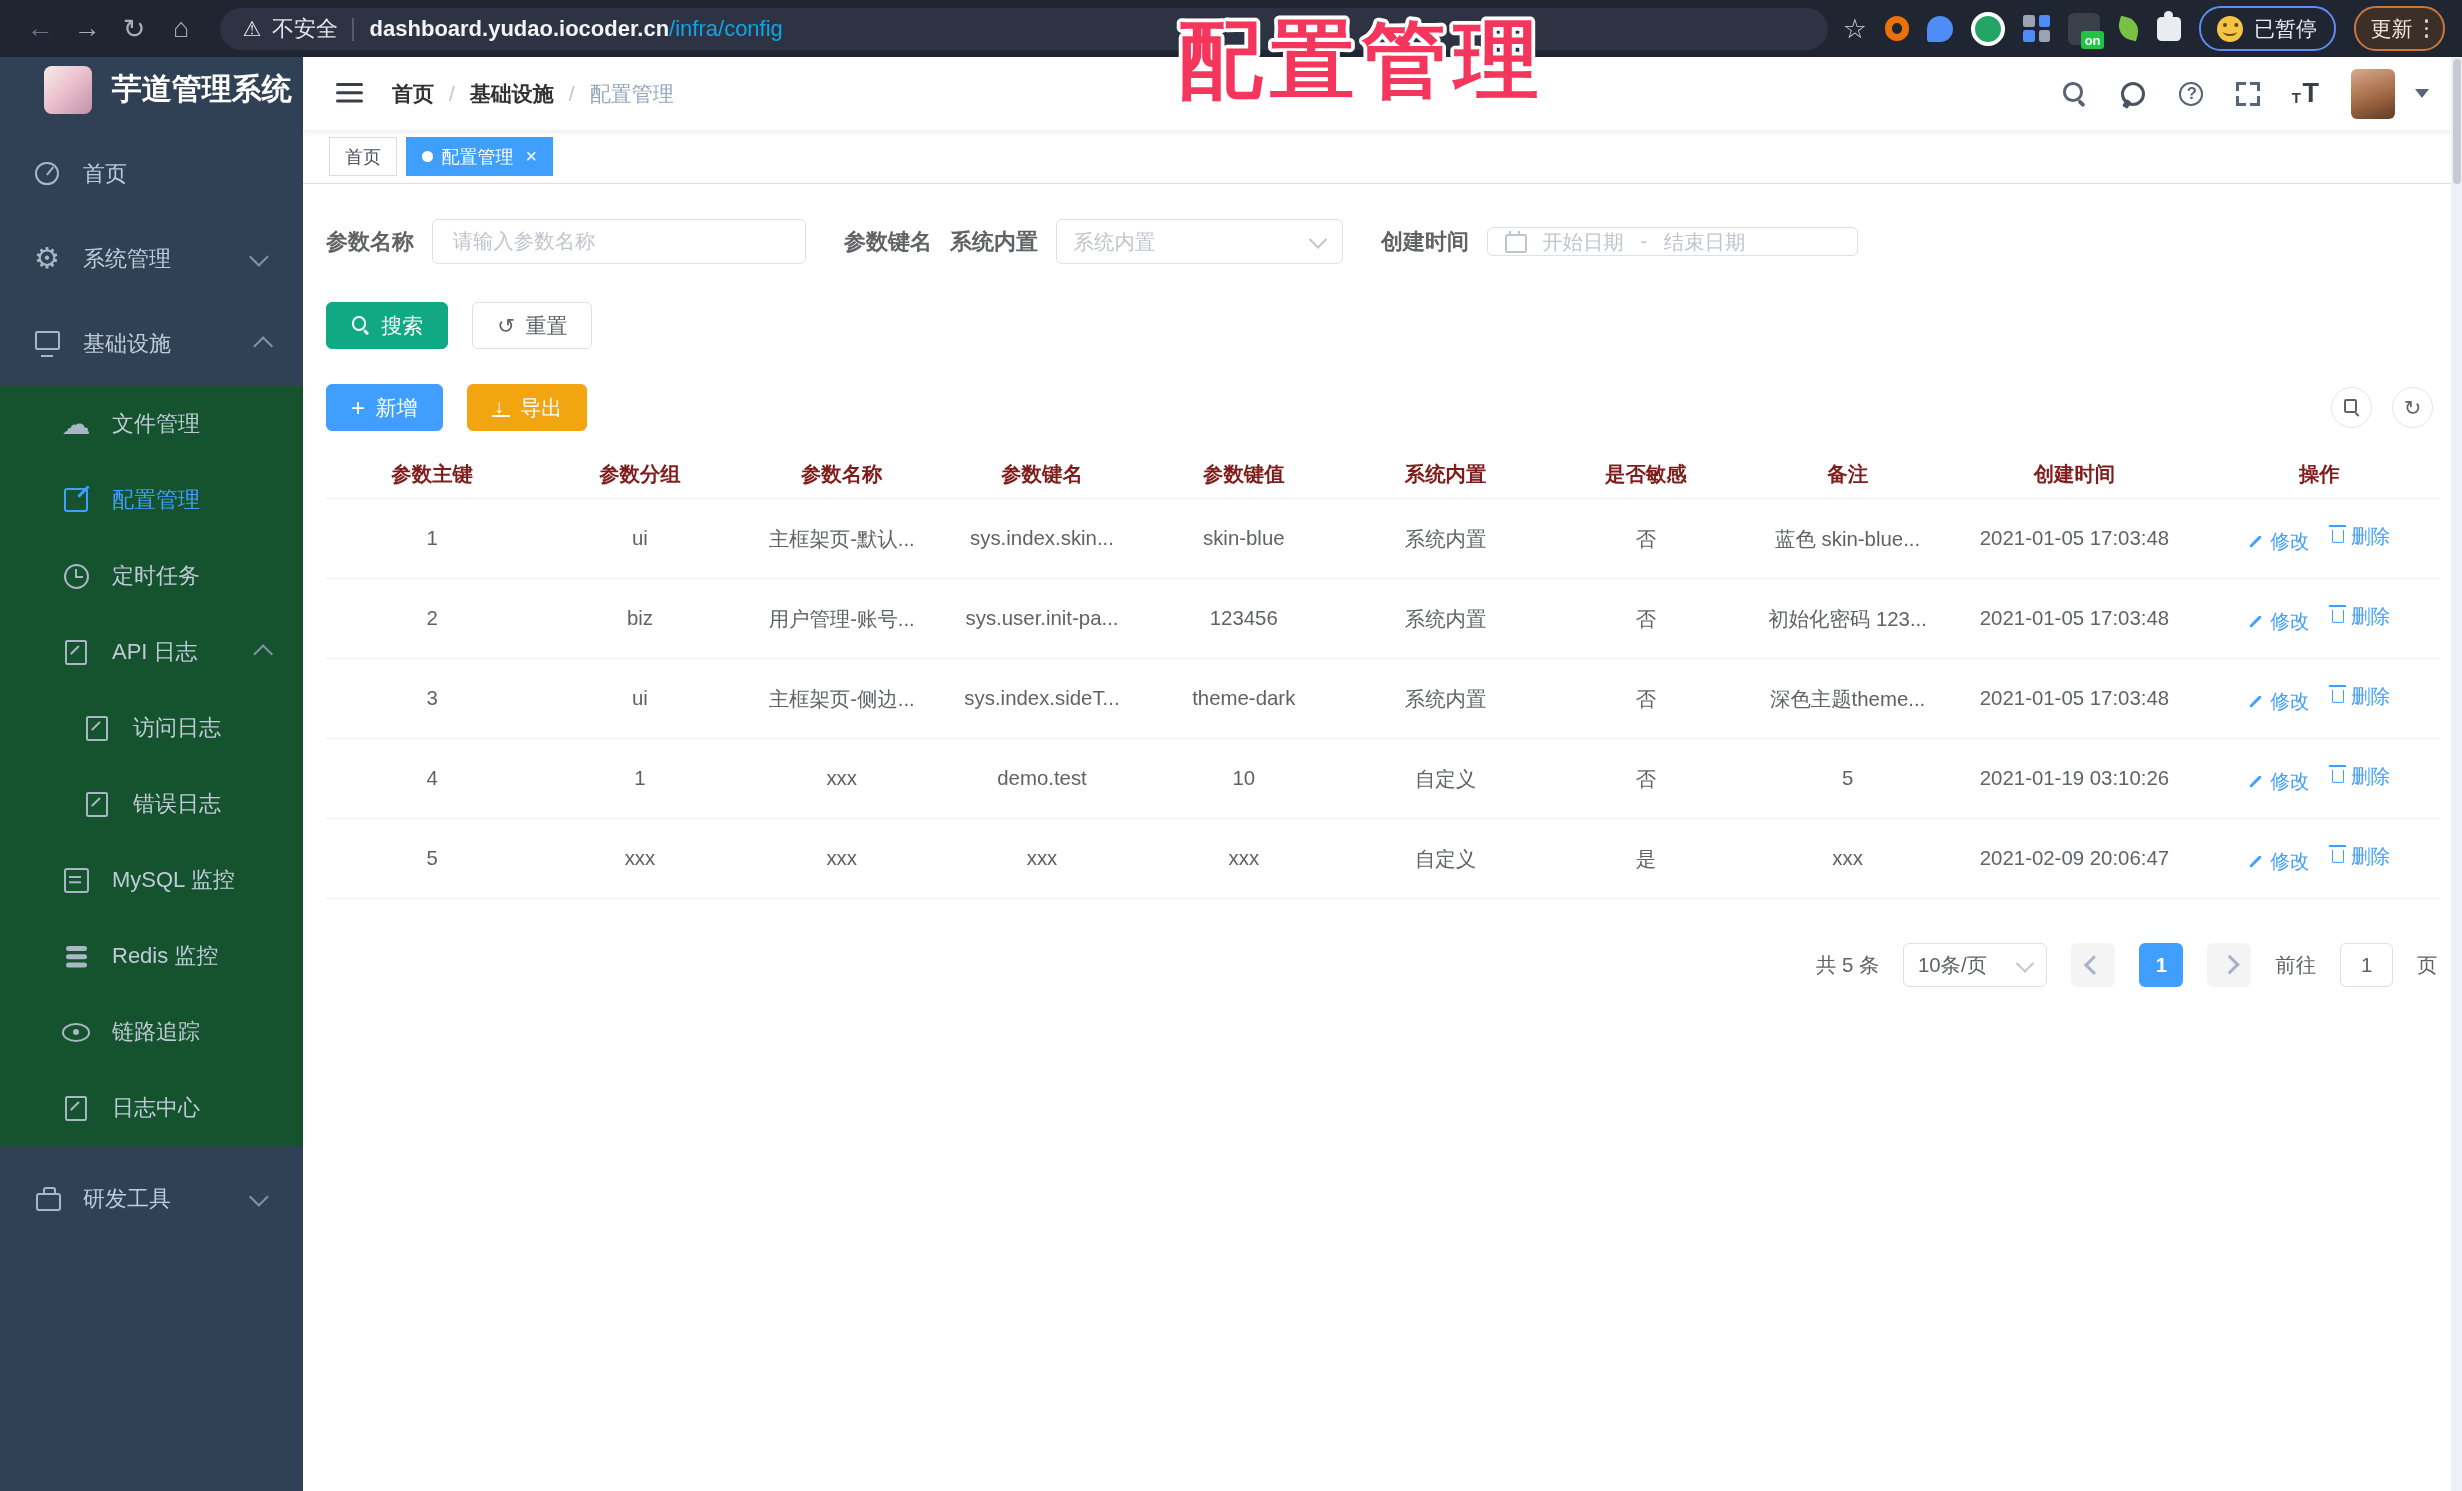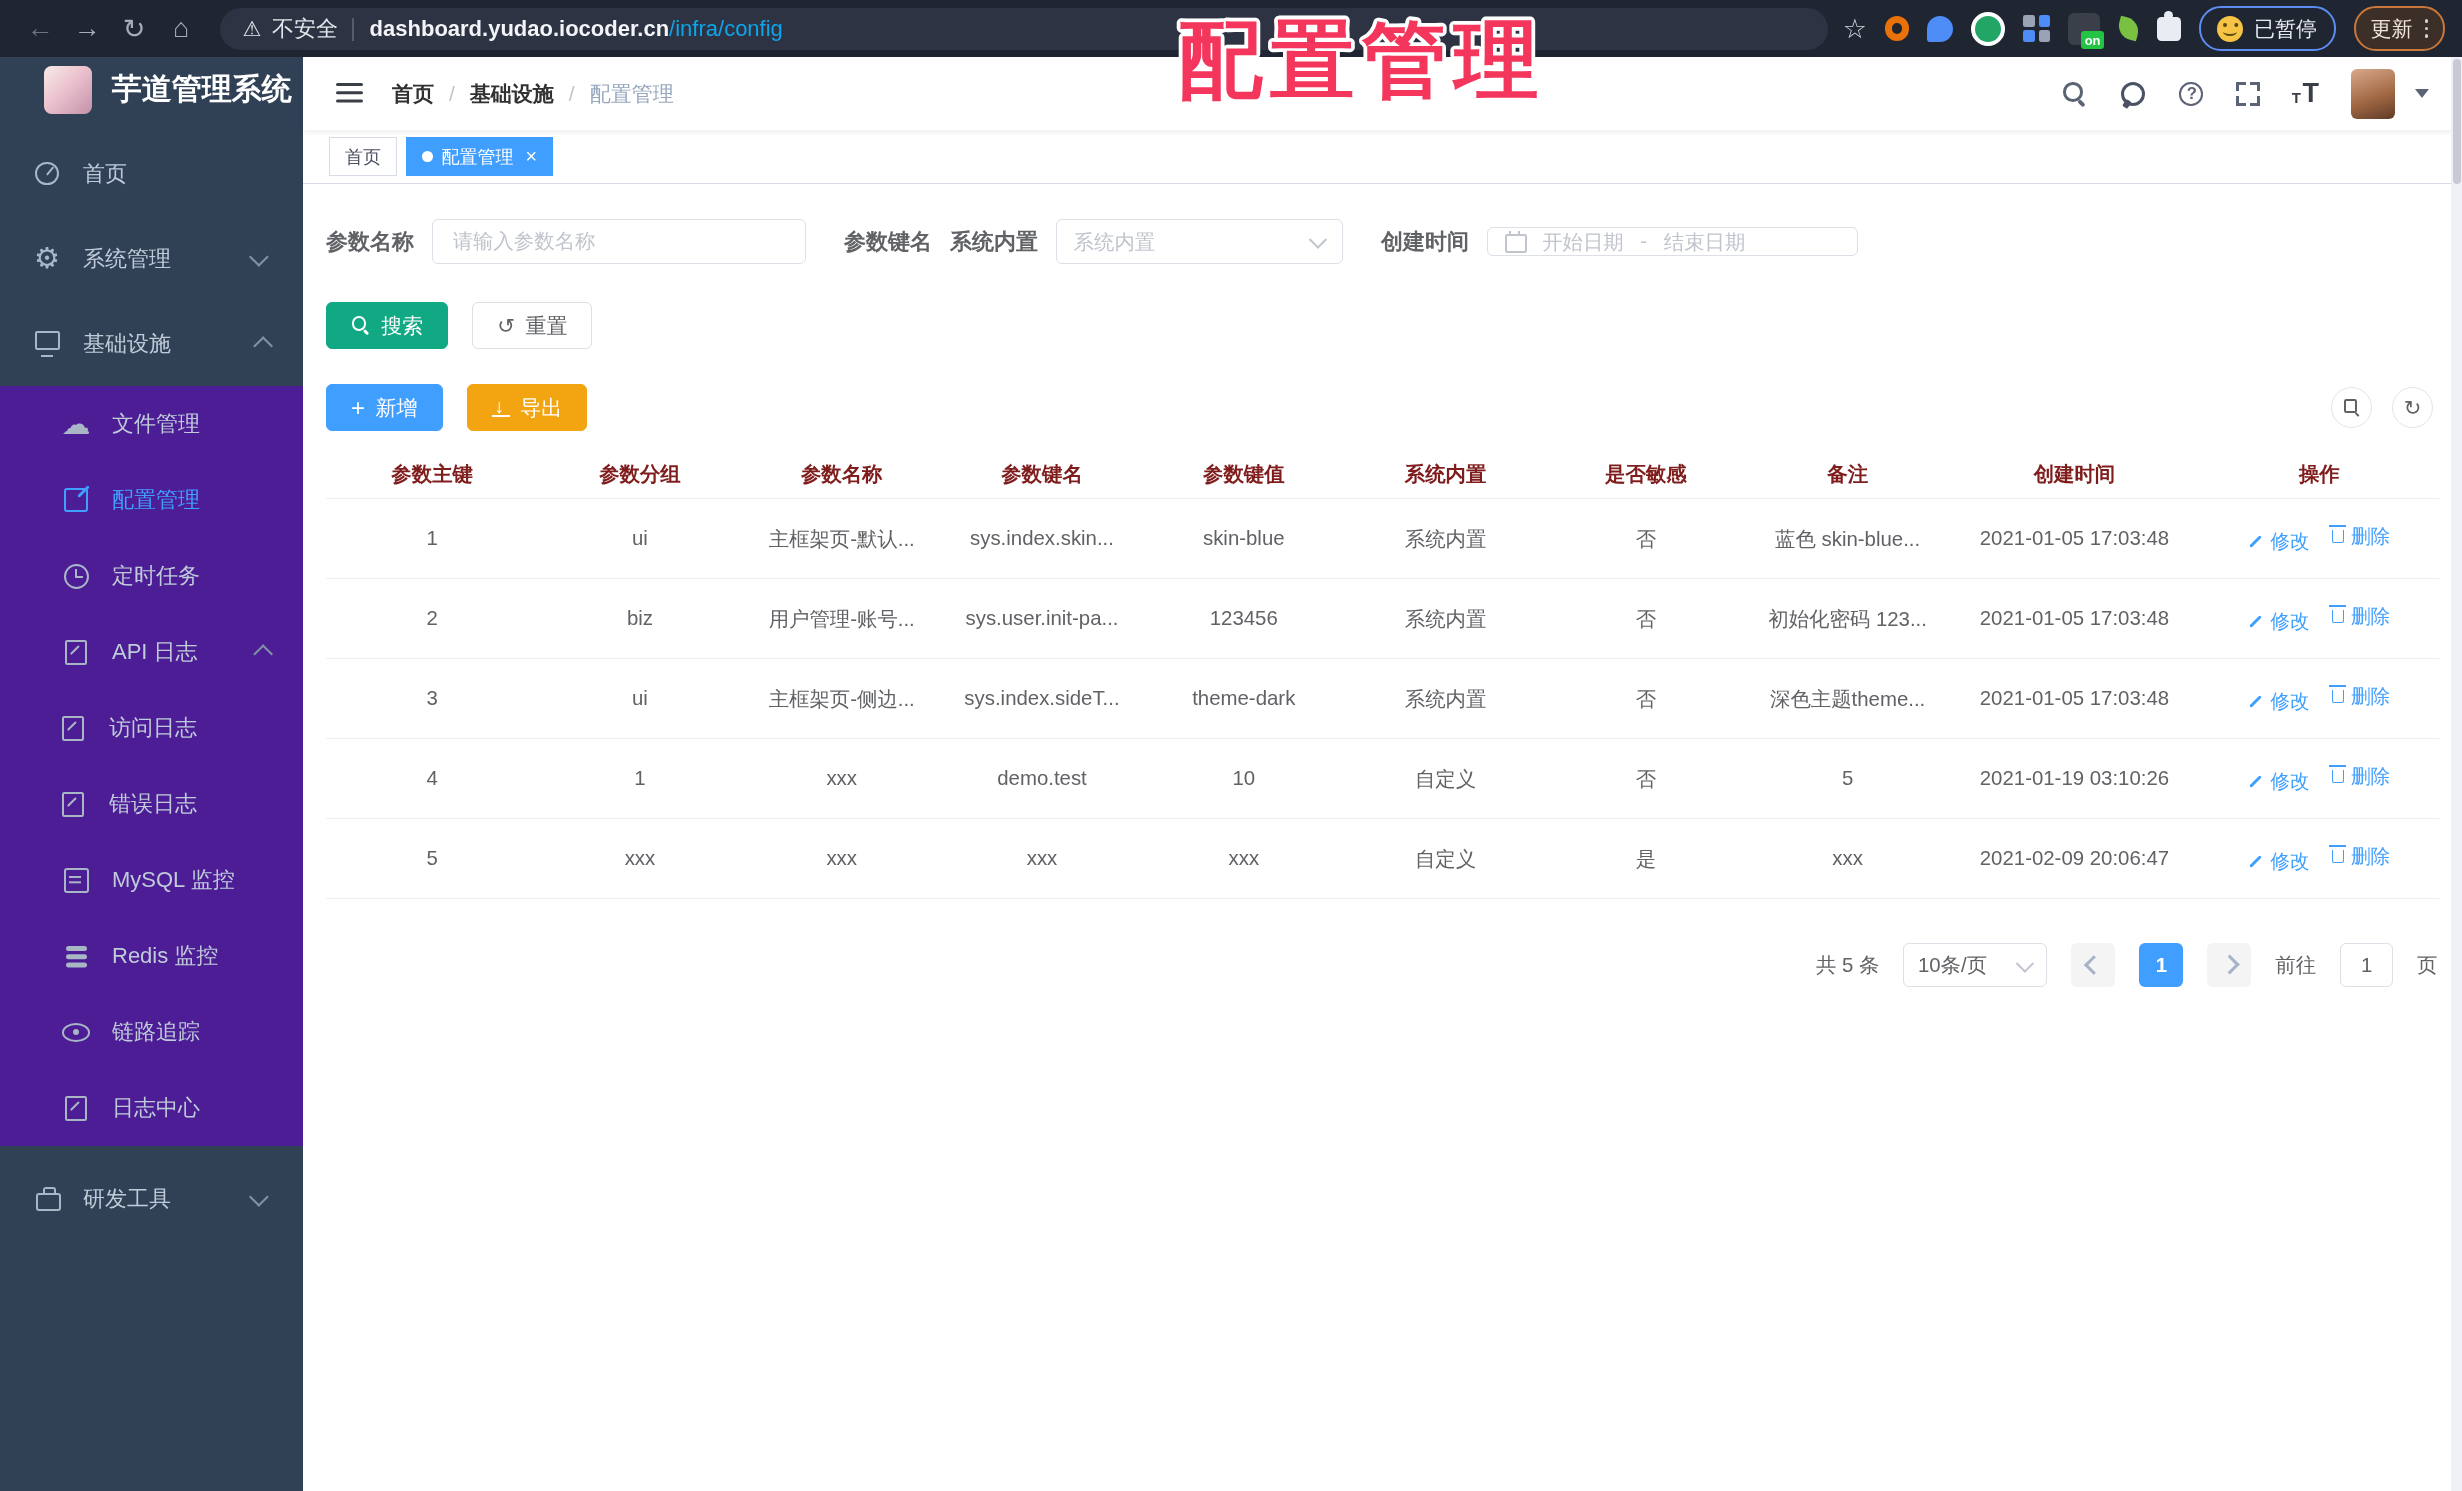--- a/index.html
+++ b/index.html
@@ -42,22 +42,22 @@
   .app{display:flex;height:1434px;}
   .sidebar{width:303px;flex-shrink:0;background:#304156;overflow:hidden;}
   .logo-row{height:65px;display:flex;align-items:center;padding-left:44px;cursor:pointer;}
   .logo-img{width:48px;height:48px;border-radius:7.6px;background:linear-gradient(135deg,#f7ece6 0%,#ecc2cf 45%,#c391a9 100%);flex-shrink:0;}
   .logo-title{margin-left:19.7px;font-size:30px;font-weight:700;color:#fff;white-space:nowrap;}
   .menu{padding-top:9px;}
   .menu-item{display:flex;align-items:center;height:85px;cursor:pointer;font-size:22px;color:#bfcbd9;white-space:nowrap;}
   .submenu .menu-item{height:76px;}
   .lvl0{padding-left:32px;}
   .lvl1{padding-left:61px;}
-  .lvl2{padding-left:58px;}
-  .submenu{background:#4c1d95;}
+  .lvl2{padding-left:58px;margin-left:24px;}
+  .submenu{background:#14532d;}
   .menu-item.active{color:#409eff;}
   .menu-item.active .sicon{color:#409eff;}
   .mlabel{margin-left:21px;}
   .chev{margin-left:auto;margin-right:35px;width:12px;height:12px;border-left:2.3px solid #8291a5;border-bottom:2.3px solid #8291a5;flex-shrink:0;}
   .chev.down{transform:rotate(-45deg) translateY(-3px);}
   .chev.up{transform:rotate(135deg) translateY(-3px);}
   .mt-gap{margin-top:10.6px;}
 
   
   .sicon{width:30px;height:30px;display:inline-flex;align-items:center;justify-content:center;position:relative;flex-shrink:0;color:#a9b6c5;font-size:26px;}

